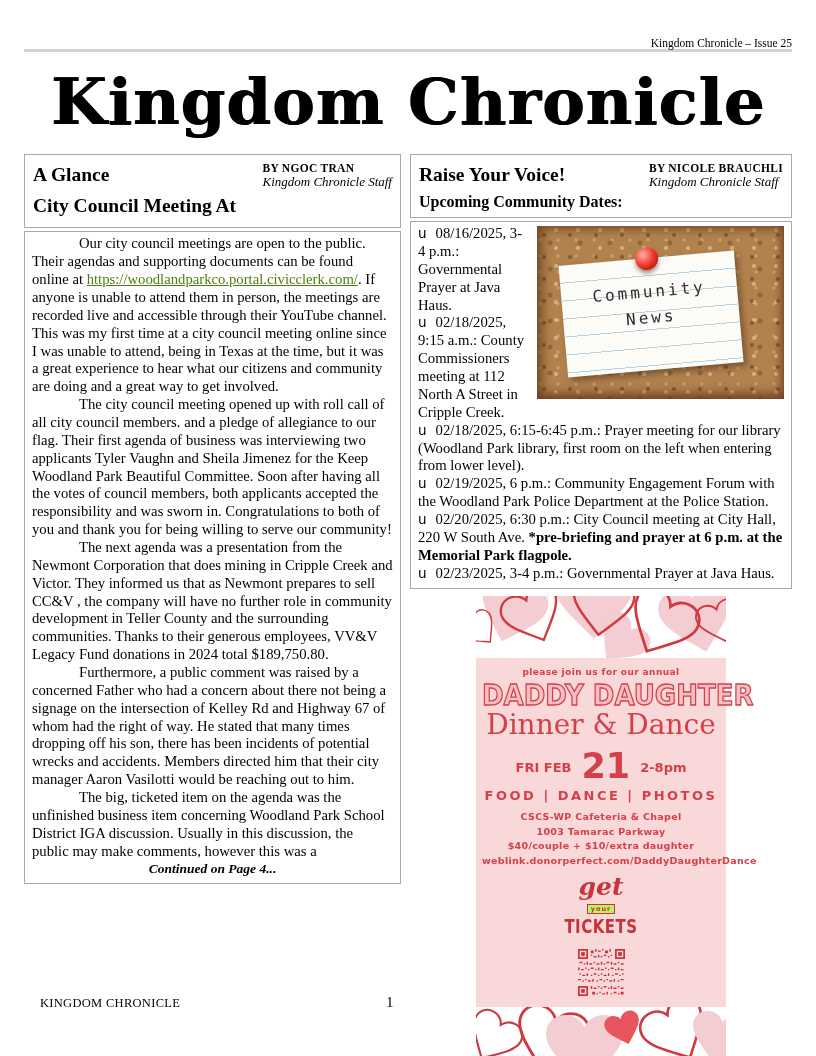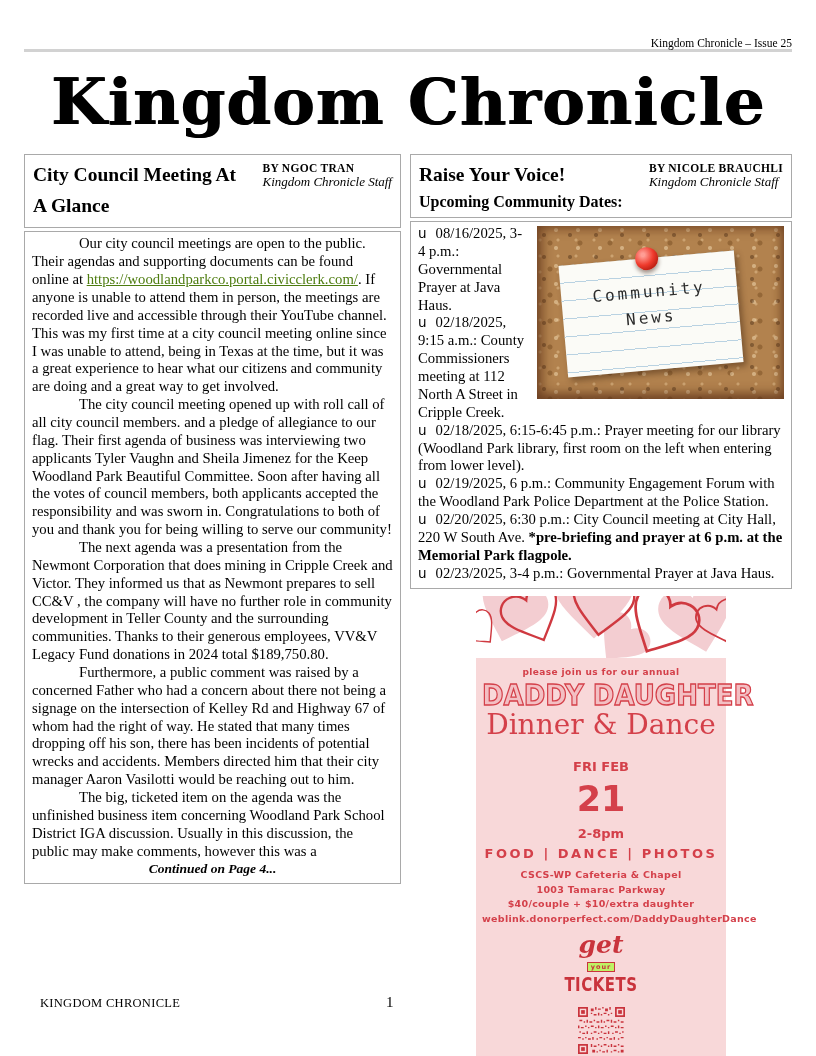--- a/index.html
+++ b/index.html
@@ -61,22 +61,22 @@
 
   
   .flyer{width:250px;margin:7px auto 0;background:#ffffff;}
   .flyer svg{display:block;}
   .ho{fill:none;stroke:#cf3940;stroke-width:1.3px;}
   .flyer-body{background:#f8d8d9;padding:9px 6px 11px;text-align:center;color:#d4404a;}
   .f-intro{font-family:"DejaVu Sans",sans-serif;font-size:9px;font-weight:bold;letter-spacing:.4px;}
   .f-title{font-family:"DejaVu Sans",sans-serif;font-size:26px;font-weight:800;margin-top:3px;
            transform:scaleY(1.12);color:#f3bfc3;-webkit-text-stroke:1.2px #d4404a;white-space:nowrap;}
   .f-script{font-family:"DejaVu Serif",serif;font-size:28px;margin-top:-2px;}
-  .f-date{margin-top:18px;font-family:"DejaVu Sans",sans-serif;font-weight:bold;font-size:13px;
-          display:flex;align-items:center;justify-content:center;gap:10px;flex-direction:column;}
+  .f-date{margin-top:10px;font-family:"DejaVu Sans",sans-serif;font-weight:bold;font-size:13px;
+          display:flex;align-items:center;justify-content:center;gap:10px;}
   .f-day{font-size:35px;line-height:.9;}
   .f-items{font-family:"DejaVu Sans",sans-serif;font-weight:bold;font-size:13px;letter-spacing:2.5px;margin-top:5px;}
   .f-info{font-family:"DejaVu Sans",sans-serif;font-weight:bold;font-size:9.5px;line-height:1.55;
           margin-top:7px;letter-spacing:.3px;}
   .tickets-row{display:flex;justify-content:center;align-items:center;gap:14px;margin-top:7px;flex-direction:column;}
   .get-tickets{text-align:center;color:#c9333c;}
   .gt-get{font-family:"DejaVu Serif",serif;font-style:italic;font-weight:bold;font-size:25px;line-height:.85;}
   .gt-your{display:inline-block;font-family:"DejaVu Sans",sans-serif;font-size:6.5px;font-weight:bold;
            border:1px solid #c9333c;padding:0 3px;letter-spacing:1px;margin-top:-1px;background:#bef264;}
   .gt-tickets{font-family:"DejaVu Sans",sans-serif;font-weight:bold;font-size:15px;letter-spacing:.5px;
@@ -98,22 +98,22 @@
     </div>
 
     <div class="masthead">Kingdom Chronicle</div>
 
     <div class="columns">
 
       <div class="col-left">
         <div class="box head-box">
           <div class="head-flex">
             <div class="article-title">
+              <div>A Glance</div>
               <div>City Council Meeting At</div>
-              <div>A Glance</div>
             </div>
             <div class="byline">
               <div class="by-name">BY NGOC TRAN</div>
               <div class="by-org">Kingdom Chronicle Staff</div>
             </div>
           </div>
         </div>
         <div class="box body-box">
           <p><span>Our city council meetings are open to the public. Their agendas and supporting documents can be found online at </span><a href="#" class="doclink">https://woodlandparkco.portal.civicclerk.com/</a><span>. If anyone is unable to attend them in person, the meetings are recorded live and accessible through their YouTube channel. This was my first time at a city council meeting online since I was unable to attend, being in Texas at the time, but it was a great experience to hear what our citizens and community are doing and a great way to get involved.</span></p>
           <p>The city council meeting opened up with roll call of all city council members. and a pledge of allegiance to our flag. Their first agenda of business was interviewing two applicants Tyler Vaughn and Sheila Jimenez for the Keep Woodland Park Beautiful Committee. Soon after having all the votes of council members, both applicants accepted the responsibility and was sworn in. Congratulations to both of you and thank you for being willing to serve our community!</p>

